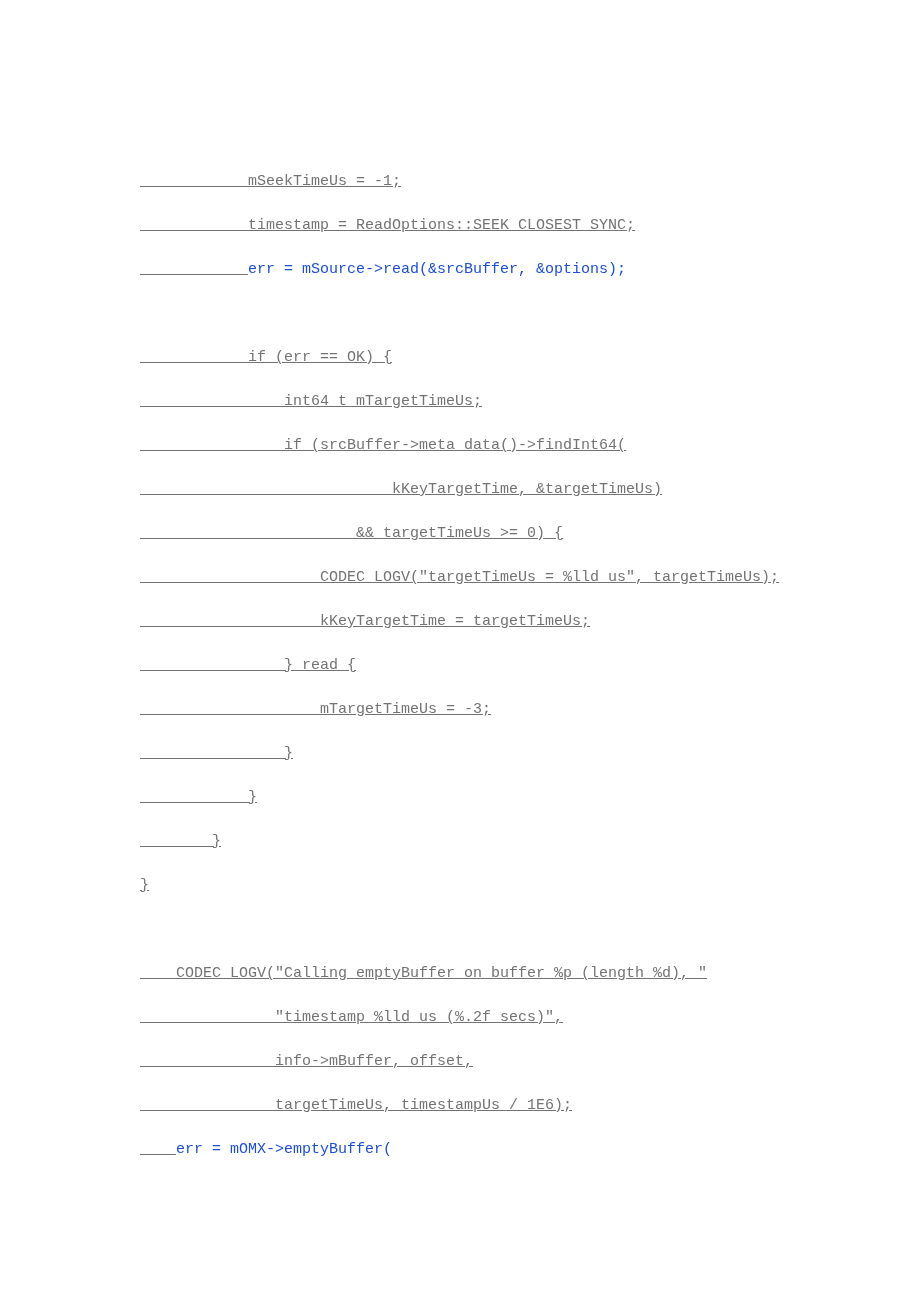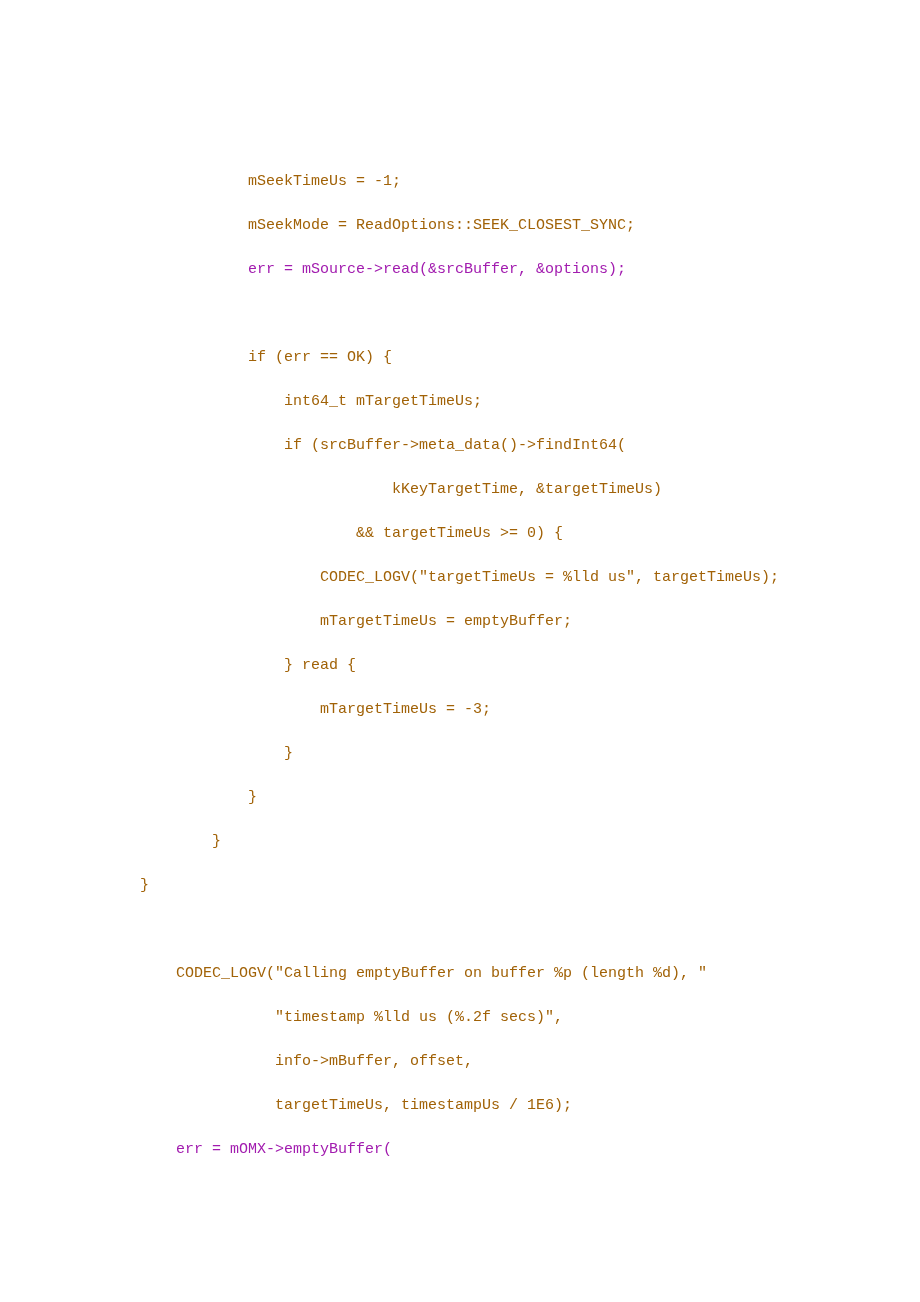--- a/index.html
+++ b/index.html
@@ -9,37 +9,37 @@
     font-family: "SimSun", "NSimSun", "Courier New", monospace;
     width: 920px;
   }
   .page {
     padding: 160px 90px 60px 140px;
     line-height: 44px;
     font-size: 15px;
     white-space: pre;
     color: #000000;
   }
-  .blue { color: #a21caf; }
-  .black { color: #a16207; }
+  .blue { color: #1d4ed8; }
+  .black { color: #737373; text-decoration: underline; }
 </style>
 </head>
 <body>
 
 <div class="page"><span class="black">            mSeekTimeUs = -1;</span>
-<span class="black">            mSeekMode = ReadOptions::SEEK_CLOSEST_SYNC;</span>
+<span class="black">            timestamp = ReadOptions::SEEK_CLOSEST_SYNC;</span>
 <span class="black">            </span><span class="blue">err = mSource-&gt;read(&amp;srcBuffer, &amp;options);</span>
 <span class="black"></span>
 <span class="black">            if (err == OK) {</span>
 <span class="black">                int64_t mTargetTimeUs;</span>
 <span class="black">                if (srcBuffer-&gt;meta_data()-&gt;findInt64(</span>
 <span class="black">                            kKeyTargetTime, &amp;targetTimeUs)</span>
 <span class="black">                        &amp;&amp; targetTimeUs &gt;= 0) {</span>
 <span class="black">                    CODEC_LOGV("targetTimeUs = %lld us", targetTimeUs);</span>
-<span class="black">                    mTargetTimeUs = emptyBuffer;</span>
+<span class="black">                    kKeyTargetTime = targetTimeUs;</span>
 <span class="black">                } read {</span>
 <span class="black">                    mTargetTimeUs = -3;</span>
 <span class="black">                }</span>
 <span class="black">            }</span>
 <span class="black">        }</span>
 <span class="black">}</span>
 <span class="black"></span>
 <span class="black">    CODEC_LOGV("Calling emptyBuffer on buffer %p (length %d), "</span>
 <span class="black">               "timestamp %lld us (%.2f secs)",</span>
 <span class="black">               info-&gt;mBuffer, offset,</span>

